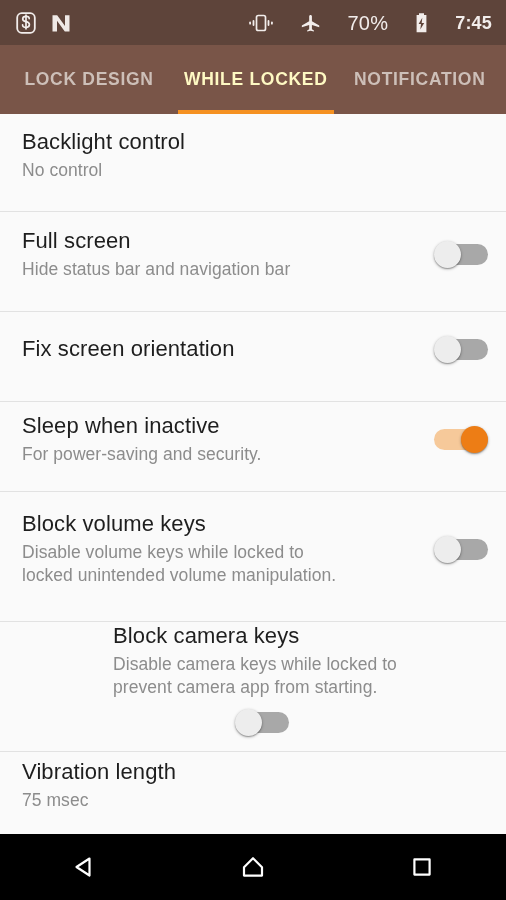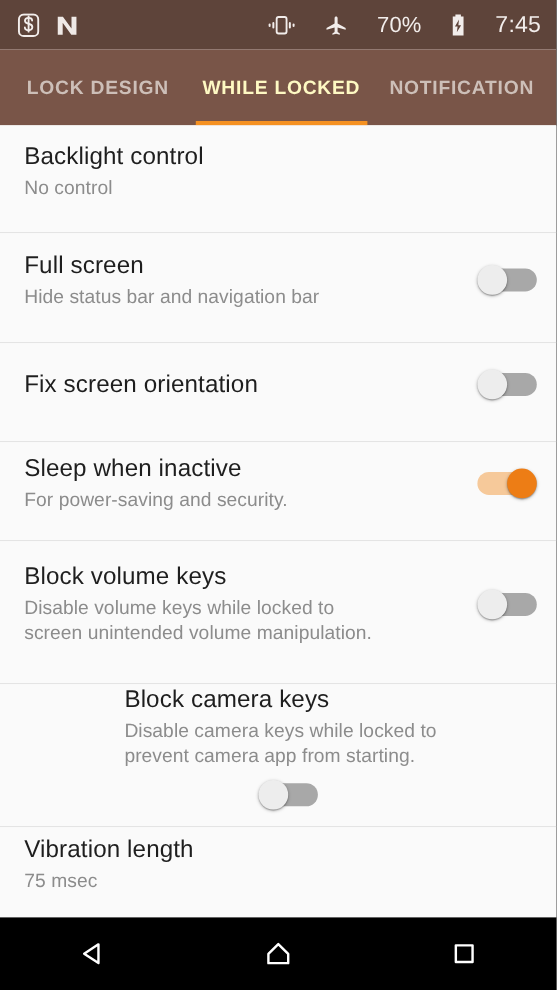--- a/index.html
+++ b/index.html
@@ -40,21 +40,22 @@
     align-items: center;
     gap: 26px;
   }
   .sb-text {
     color: #F2EDEB;
     font-size: 20px;
     letter-spacing: 0.2px;
     line-height: 1;
   }
   .sb-text.time {
-    font-size: 21px;
+    font-size: 18px;
+    font-weight: bold;
   }
   .icon-svg { display: block; }
 
   
   .tabbar {
     position: absolute;
     top: 45px; left: 0;
     width: 506px;
     height: 69px;
     background: #795548;
@@ -299,21 +300,21 @@
         <span class="track"></span>
         <span class="thumb"></span>
       </div>
     </div>
 
     <div class="row h-volume">
       <div class="row-text">
         <div class="row-title">Block volume keys</div>
         <div class="row-sub">
           <span class="l1">Disable volume keys while locked to</span>
-          <span class="l2">screen unintended volume manipulation.</span>
+          <span class="l2">locked unintended volume manipulation.</span>
         </div>
       </div>
       <div class="switch">
         <span class="track"></span>
         <span class="thumb"></span>
       </div>
     </div>
 
     <div class="row h-camera">
       <div class="row-text">

